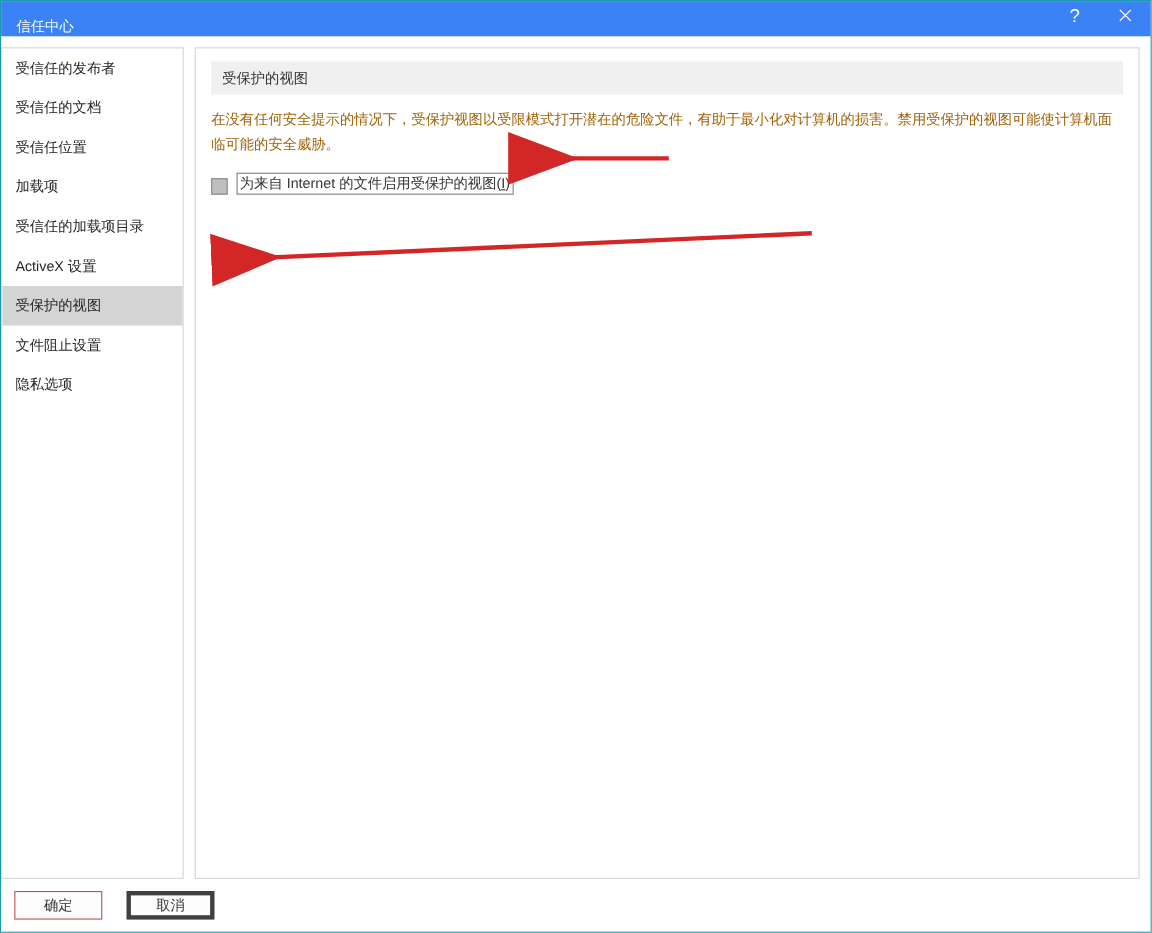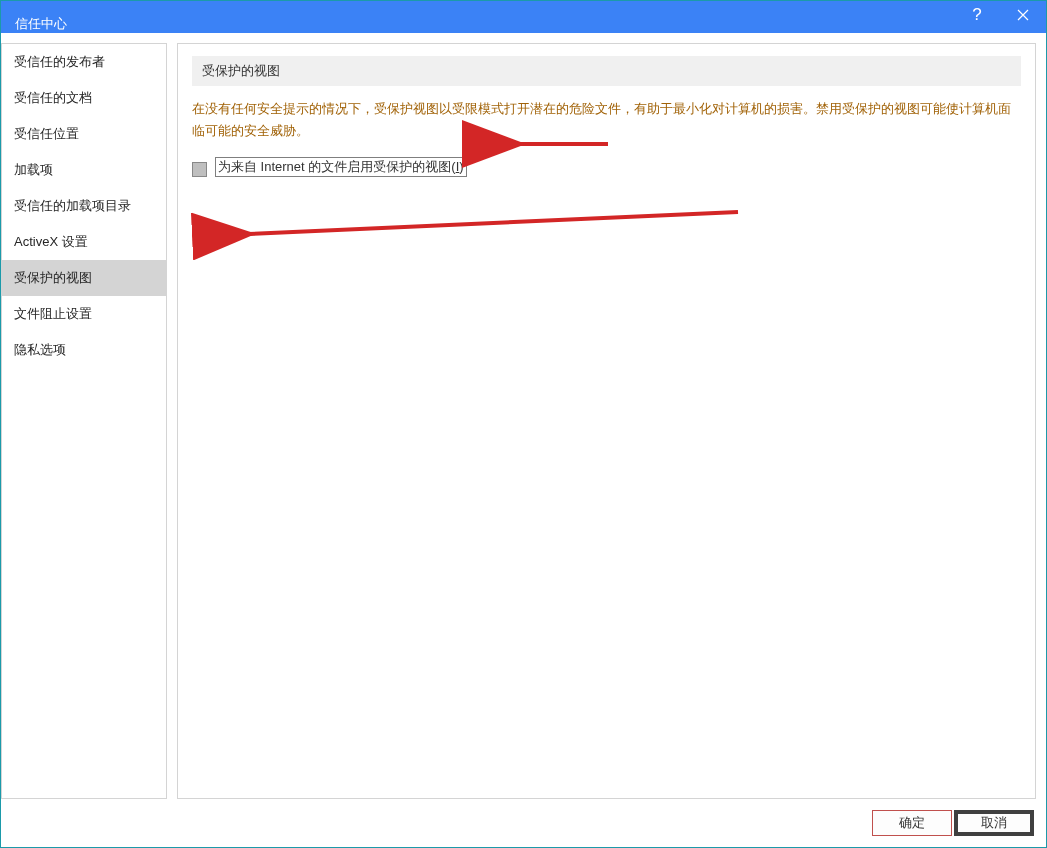--- a/index.html
+++ b/index.html
@@ -122,23 +122,22 @@
     display: inline-flex;
     align-items: center;
     justify-content: center;
     line-height: 1;
     cursor: pointer;
   }
   .footer {
     height: 48px;
     display: flex;
     align-items: center;
-    justify-content: flex-end;
     padding: 0 12px;
-    gap: 2px;
+    gap: 22px;
   }
   .btn {
     min-width: 80px;
     height: 26px;
     border: 4px solid #404040;
     background: #fdfdfd;
     display: inline-flex;
     align-items: center;
     justify-content: center;
     font-size: 13px;

